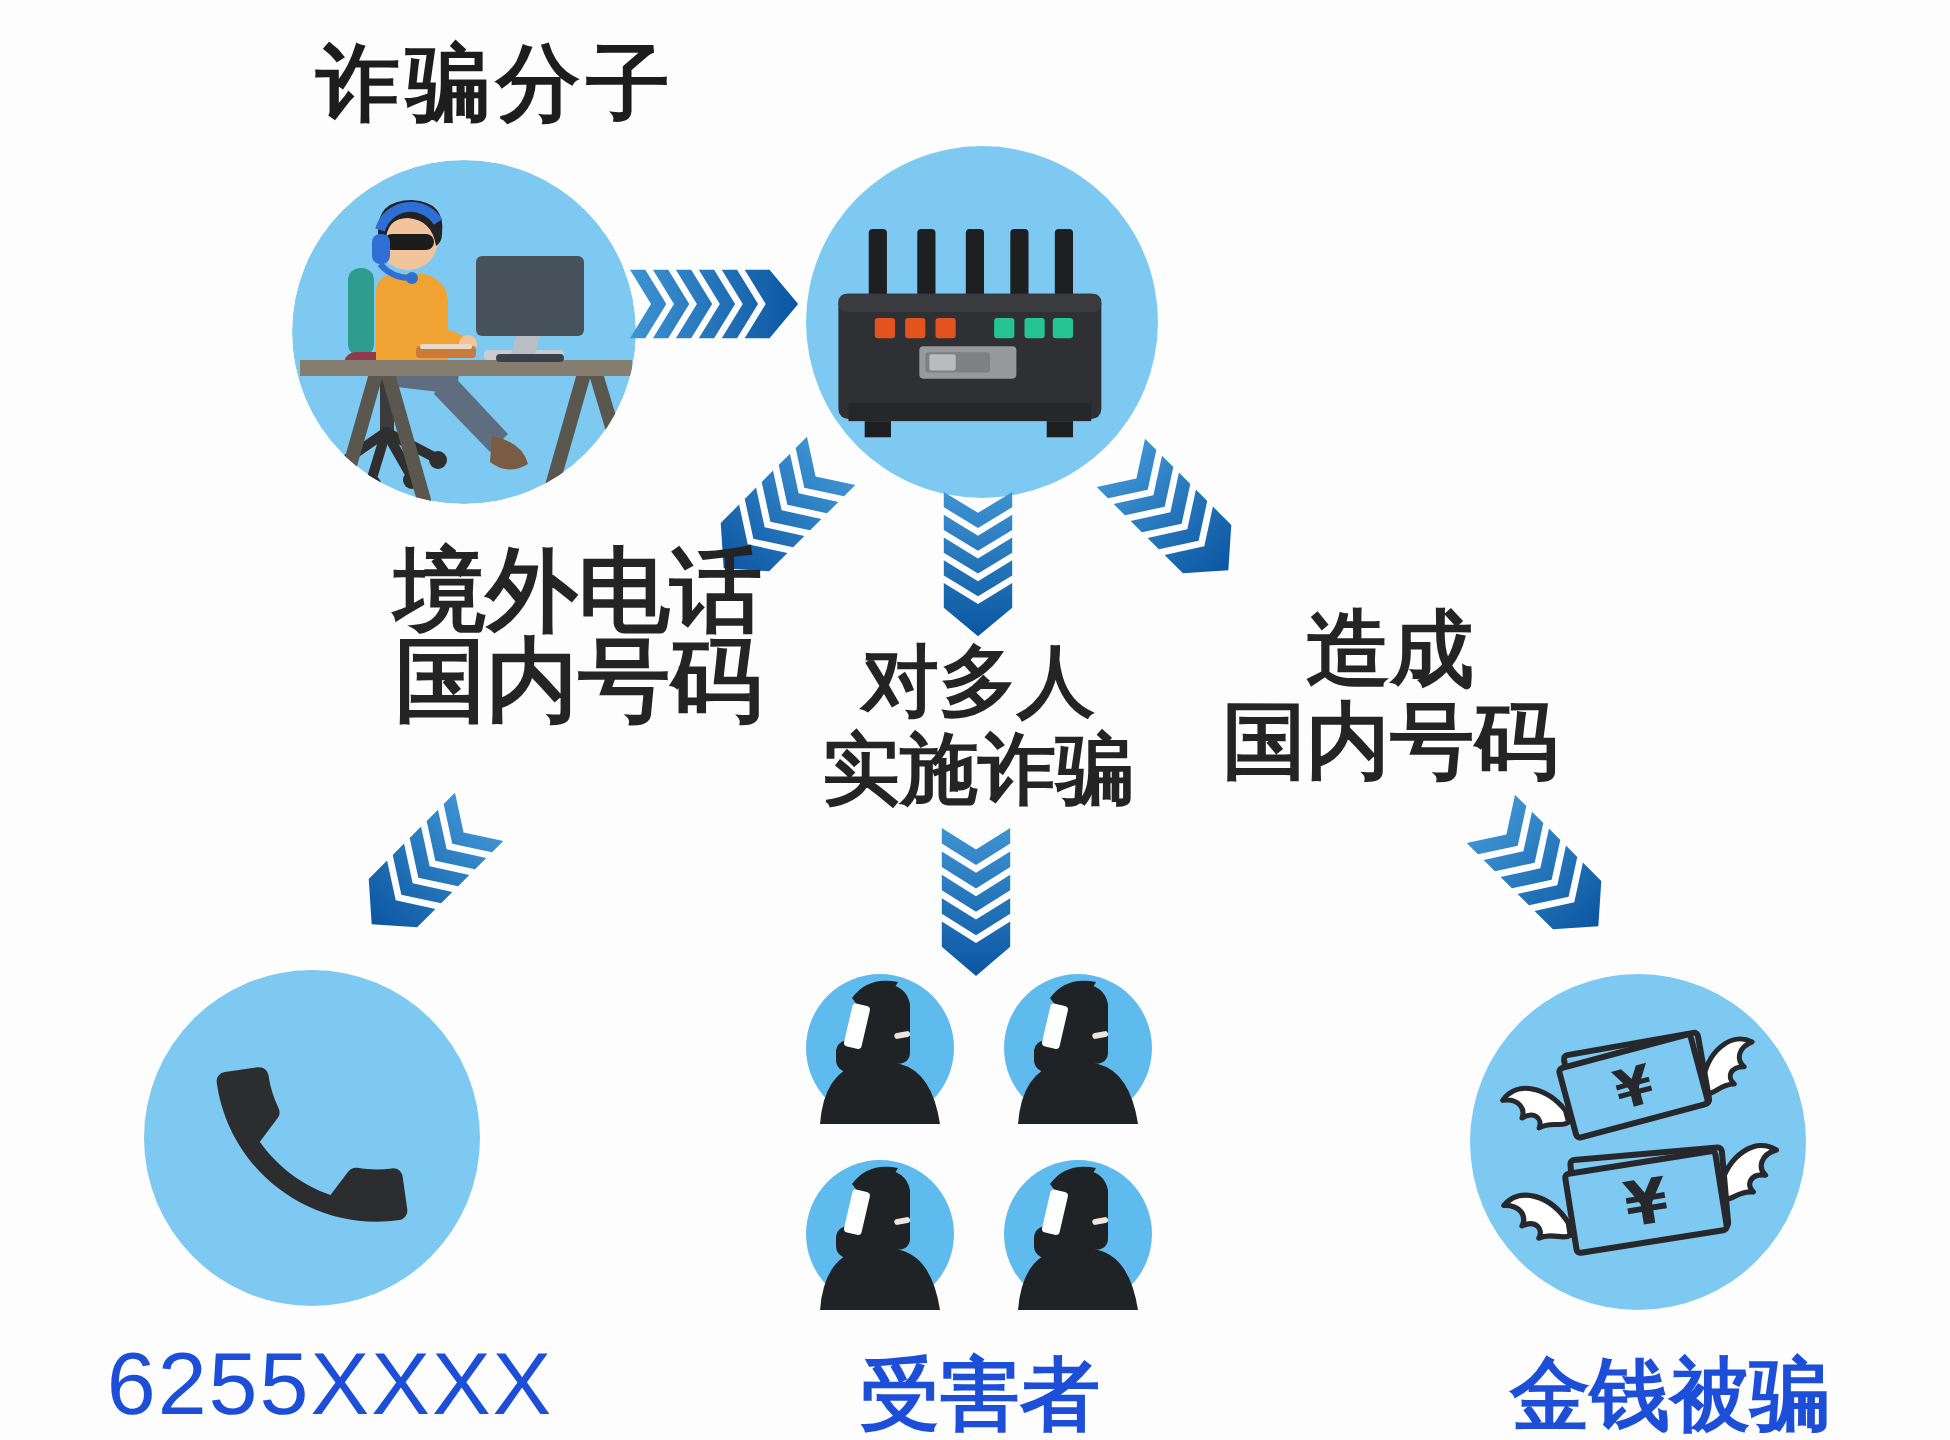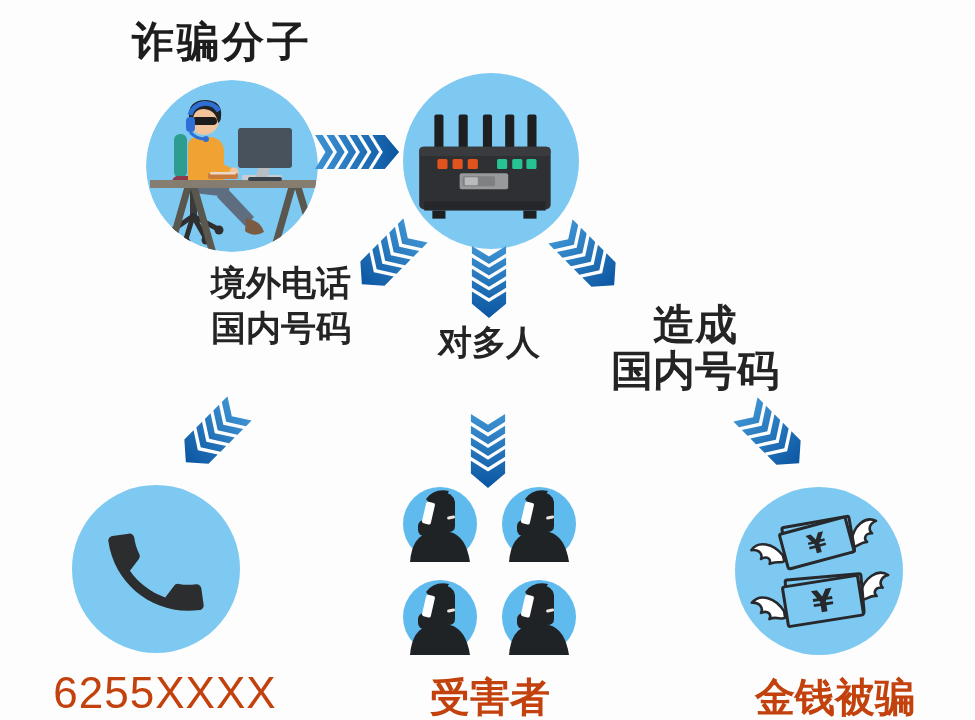--- a/index.html
+++ b/index.html
@@ -1,24 +1,24 @@
 <!DOCTYPE html>
 <html><head>
 <meta charset="utf-8">
 <style>
   html,body{margin:0;padding:0;}
   body{background:#ffffff;font-family:"Liberation Sans","DejaVu Sans",sans-serif;}
   .stage{position:relative;width:975px;height:720px;background:#fdfdfd;overflow:hidden;}
   .abs{position:absolute;}
-  .title{left:132px;top:14px;width:180px;font-size:42px;font-weight:600;letter-spacing:3px;color:#1d1d1d;text-align:center;}
+  .title{left:158px;top:14px;width:180px;font-size:42px;font-weight:600;letter-spacing:3px;color:#1d1d1d;text-align:center;}
   .anno{color:#242424;font-weight:600;text-align:center;}
-  .anno-left{left:181px;top:260px;width:200px;font-size:35px;line-height:45px;}
-  .anno-mid{left:398px;top:320px;width:182px;font-size:34px;line-height:44px;}
+  .anno-left{left:181px;top:273px;width:200px;font-size:46px;line-height:45px;text-align:right;}
+  .anno-mid{left:398px;top:320px;width:182px;font-size:39px;line-height:44px;}
   .anno-right{left:598px;top:302px;width:194px;font-size:42px;line-height:46px;}
-  .node-label{color:#c2410c;text-align:center;font-weight:500;}
+  .node-label{color:#1d4ed8;text-align:center;font-weight:500;}
   .lbl-phone{left:35px;top:668px;width:260px;font-size:44px;letter-spacing:1px;}
   .lbl-victims{left:400px;top:670px;width:180px;font-size:40px;font-weight:600;}
   .lbl-money{left:726px;top:670px;width:218px;font-size:40px;font-weight:600;}
   .chev-arrow{position:absolute;transform-origin:center;}
   .r45{transform:rotate(45deg);}
   .rm45{transform:rotate(-45deg);}
   .rm90{transform:rotate(-90deg);}
   svg{display:block;}
 </style>
 </head>
@@ -238,20 +238,21 @@
         </g>
       </svg>
     </div>
 
   <div class="abs anno anno-left">
     <div>境外电话</div>
     <div>国内号码</div>
   </div>
   <div class="abs anno anno-mid">
     <div>对多人</div>
+    <div>实施诈骗</div>
   </div>
   <div class="abs anno anno-right">
     <div>造成</div>
     <div>国内号码</div>
   </div>
 
   <div class="abs" style="left:72px;top:485px;width:168px;height:168px;">
     <svg width="168" height="168" viewBox="0 0 168 168">
       <circle cx="84" cy="84" r="84" fill="#7ec9f1"></circle>
       <g transform="translate(84,88) rotate(-8)">

